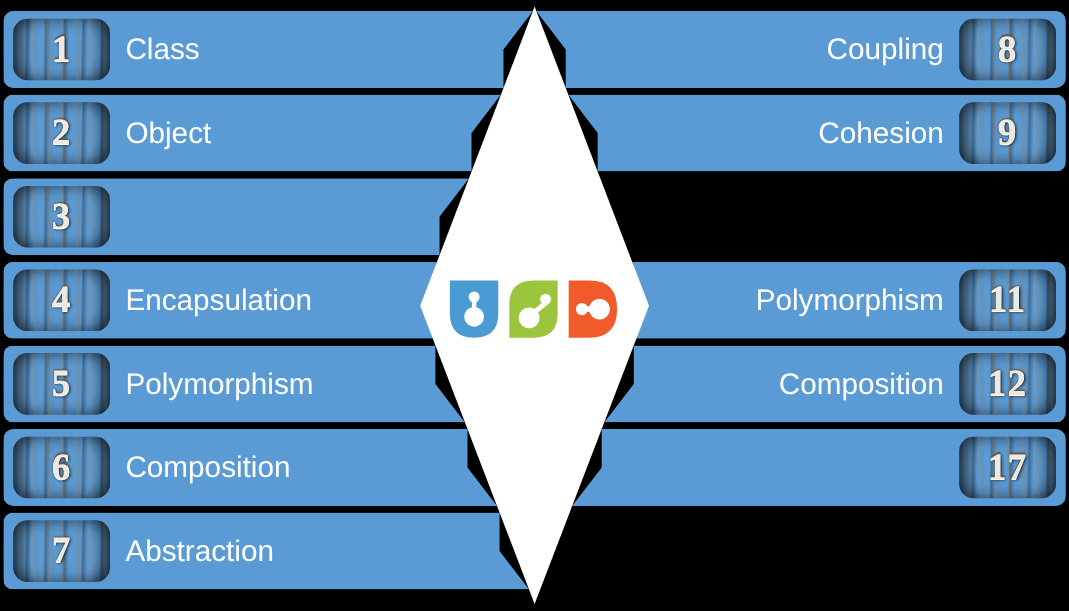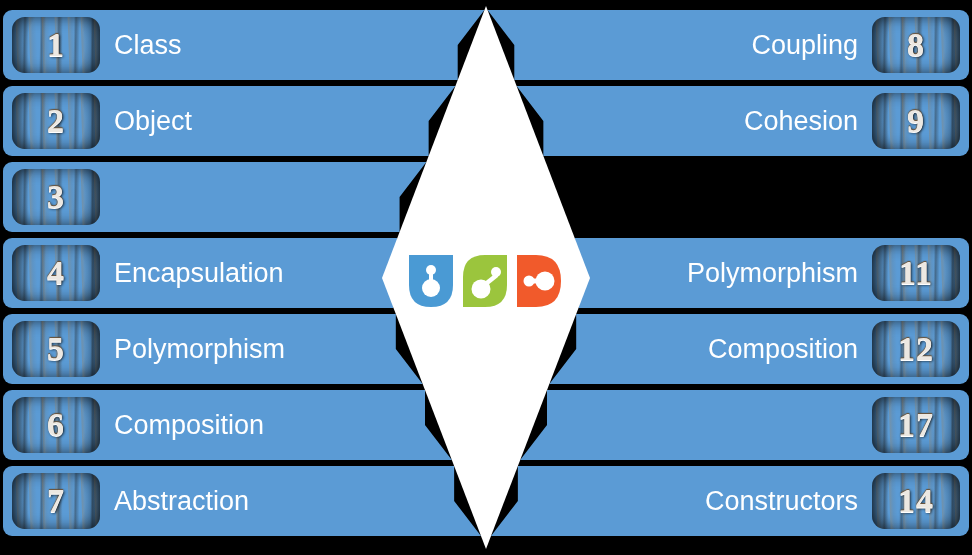--- a/index.html
+++ b/index.html
@@ -223,26 +223,20 @@
           </div>
         </div>
       </div>
       <div class="row" style="top: 466px;">
         <div class="bar left" style="width: 478.011px; clip-path: polygon(0% 0%, 94.3802% 0%, 94.3802% 50%, 100% 100%, 0% 100%);">
           <div class="badge">
             <span class="badge-num">7</span>
           </div>
           <span class="label">Abstraction</span>
         </div>
-        <div class="bar right" style="width: 478.011px; clip-path: polygon(5.61984% 0%, 100% 0%, 100% 100%, 0% 100%, 5.61984% 50%);">
-          <span class="label">Constructors</span>
-          <div class="badge">
-            <span class="badge-num">14</span>
-          </div>
-        </div>
       </div>
     </div>
 
   <svg id="diamond" viewBox="0 0 972 555" preserveAspectRatio="none">
     <polygon points="486,6 590,278 486,549 382,278" fill="#ffffff"></polygon>
   </svg>
 
   <div id="emblem">
 
     <svg class="glyph" viewBox="0 0 50 58">

